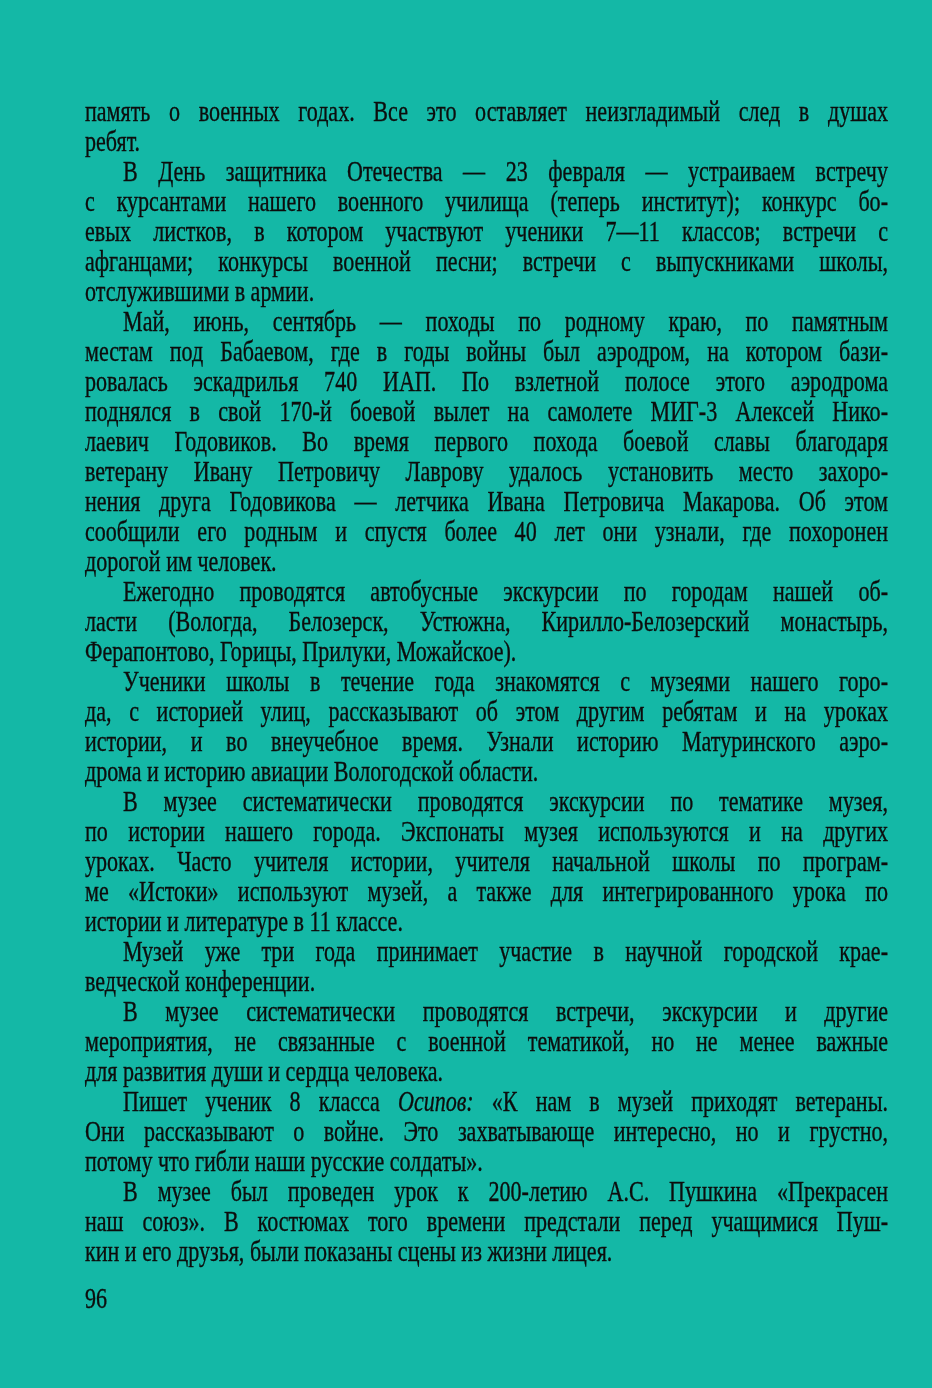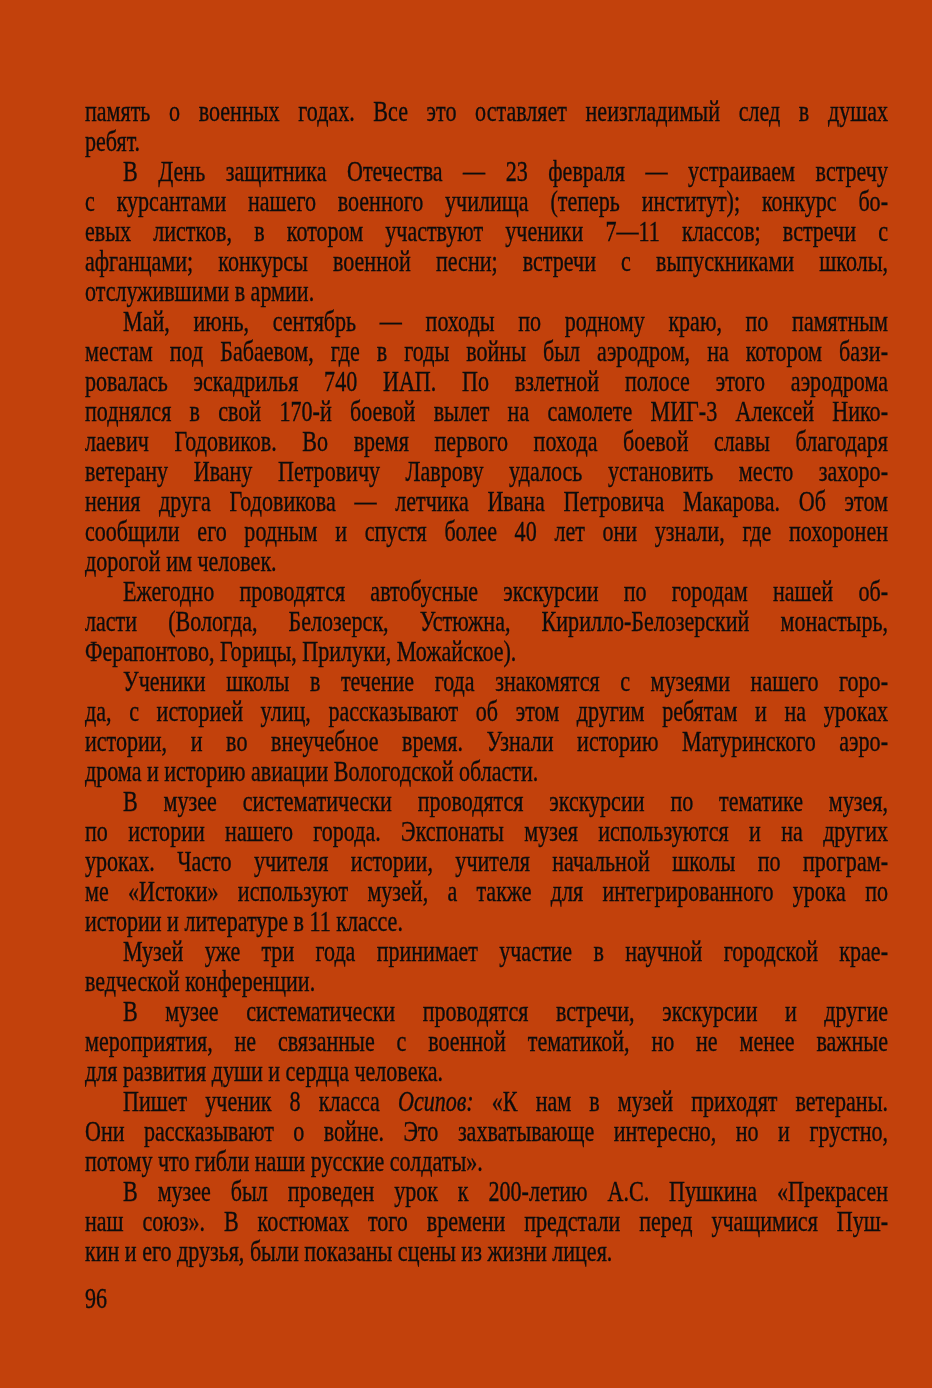--- a/index.html
+++ b/index.html
@@ -4,21 +4,21 @@
 <style>
   html, body {
     margin: 0;
     padding: 0;
     background: #ffffff;
   }
   .page {
     position: relative;
     width: 932px;
     height: 1388px;
-    background: #c2410c;
+    background: #14b8a6;
     overflow: hidden;
     font-family: "Liberation Serif", "DejaVu Serif", serif;
     color: #0d0d0d;
   }
   
   .text-block {
     position: absolute;
     left: 85px;
     top: 96px;
     width: 1056px;

